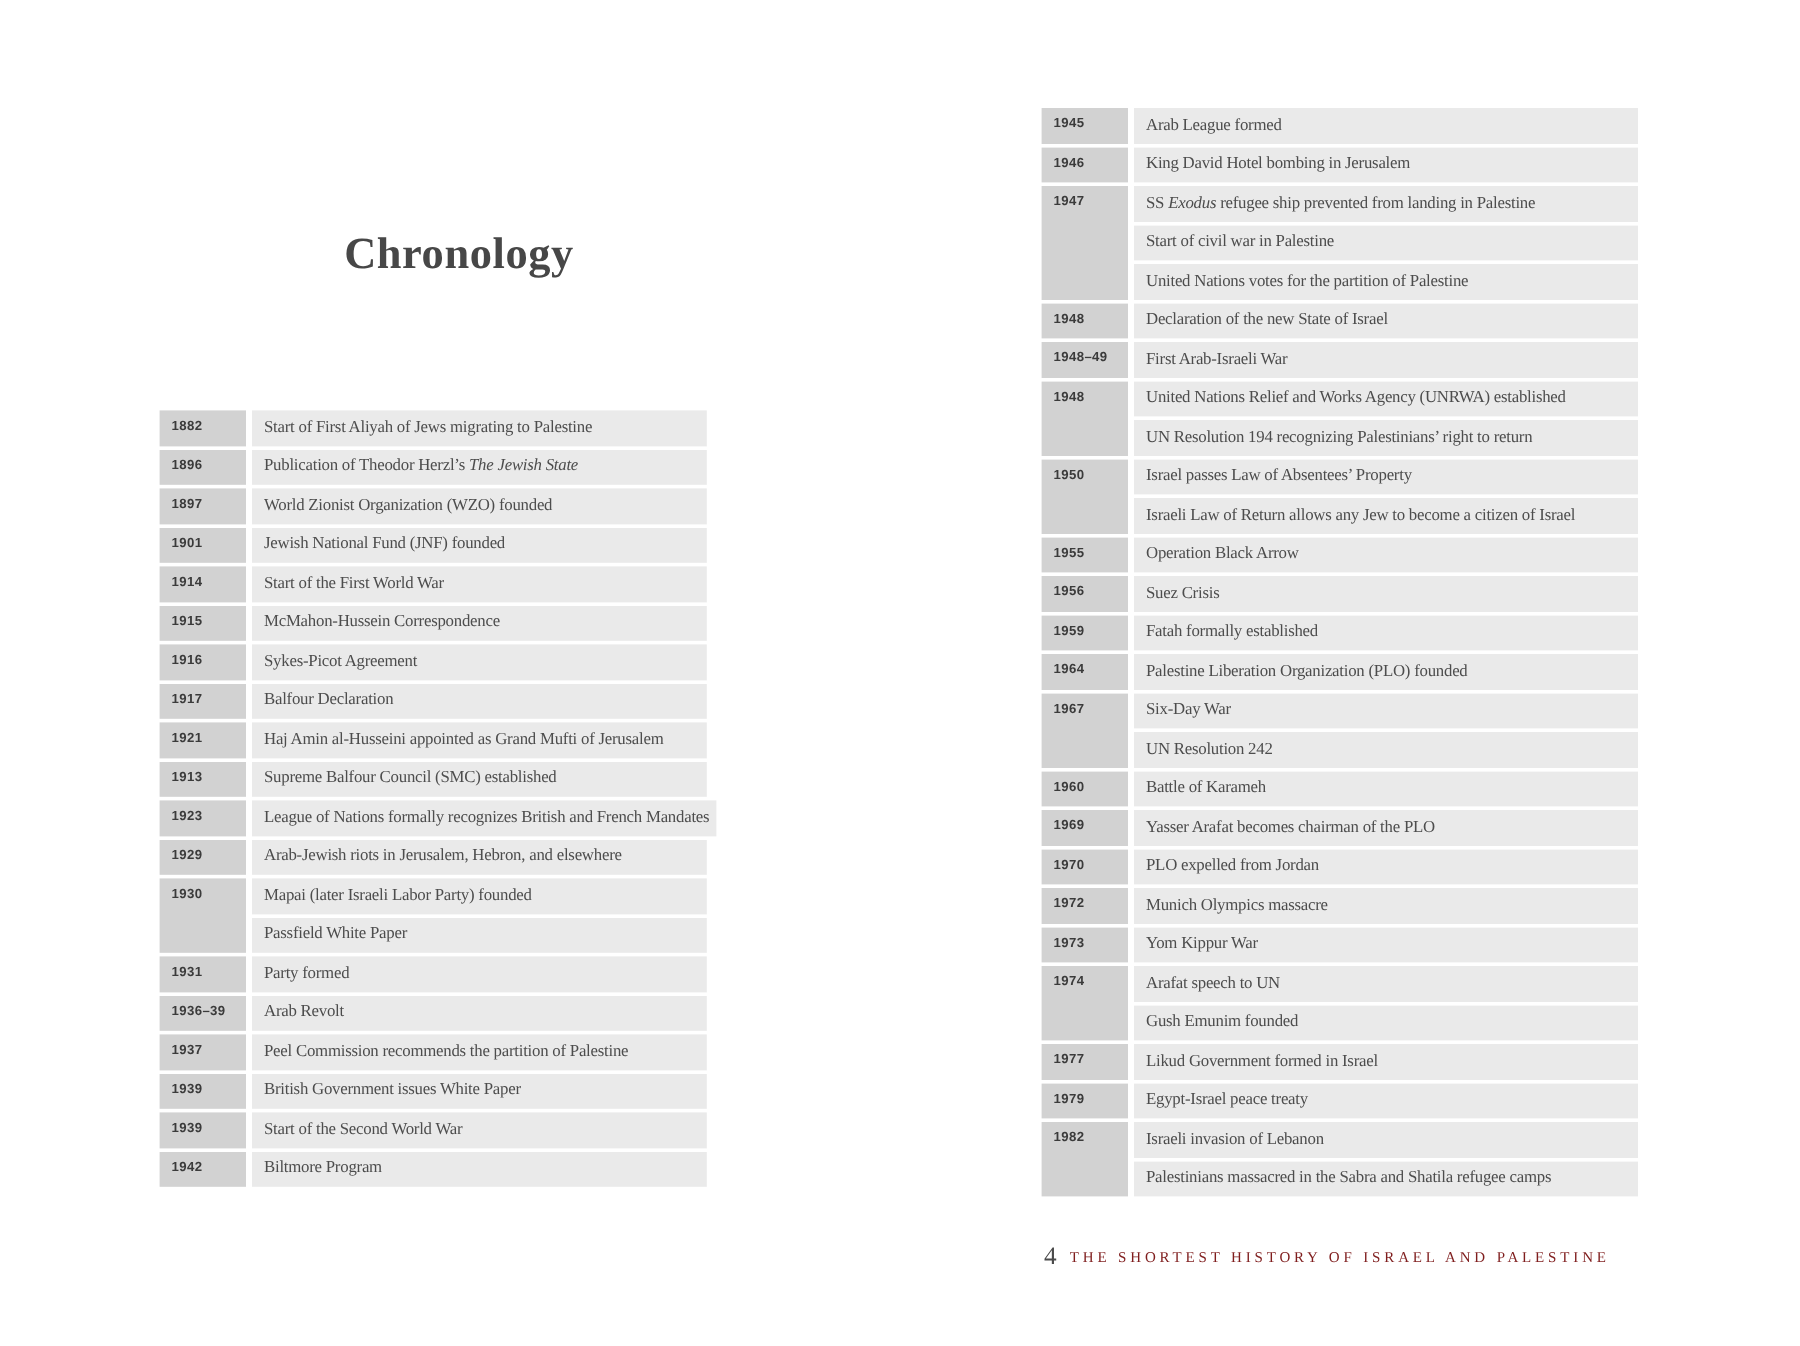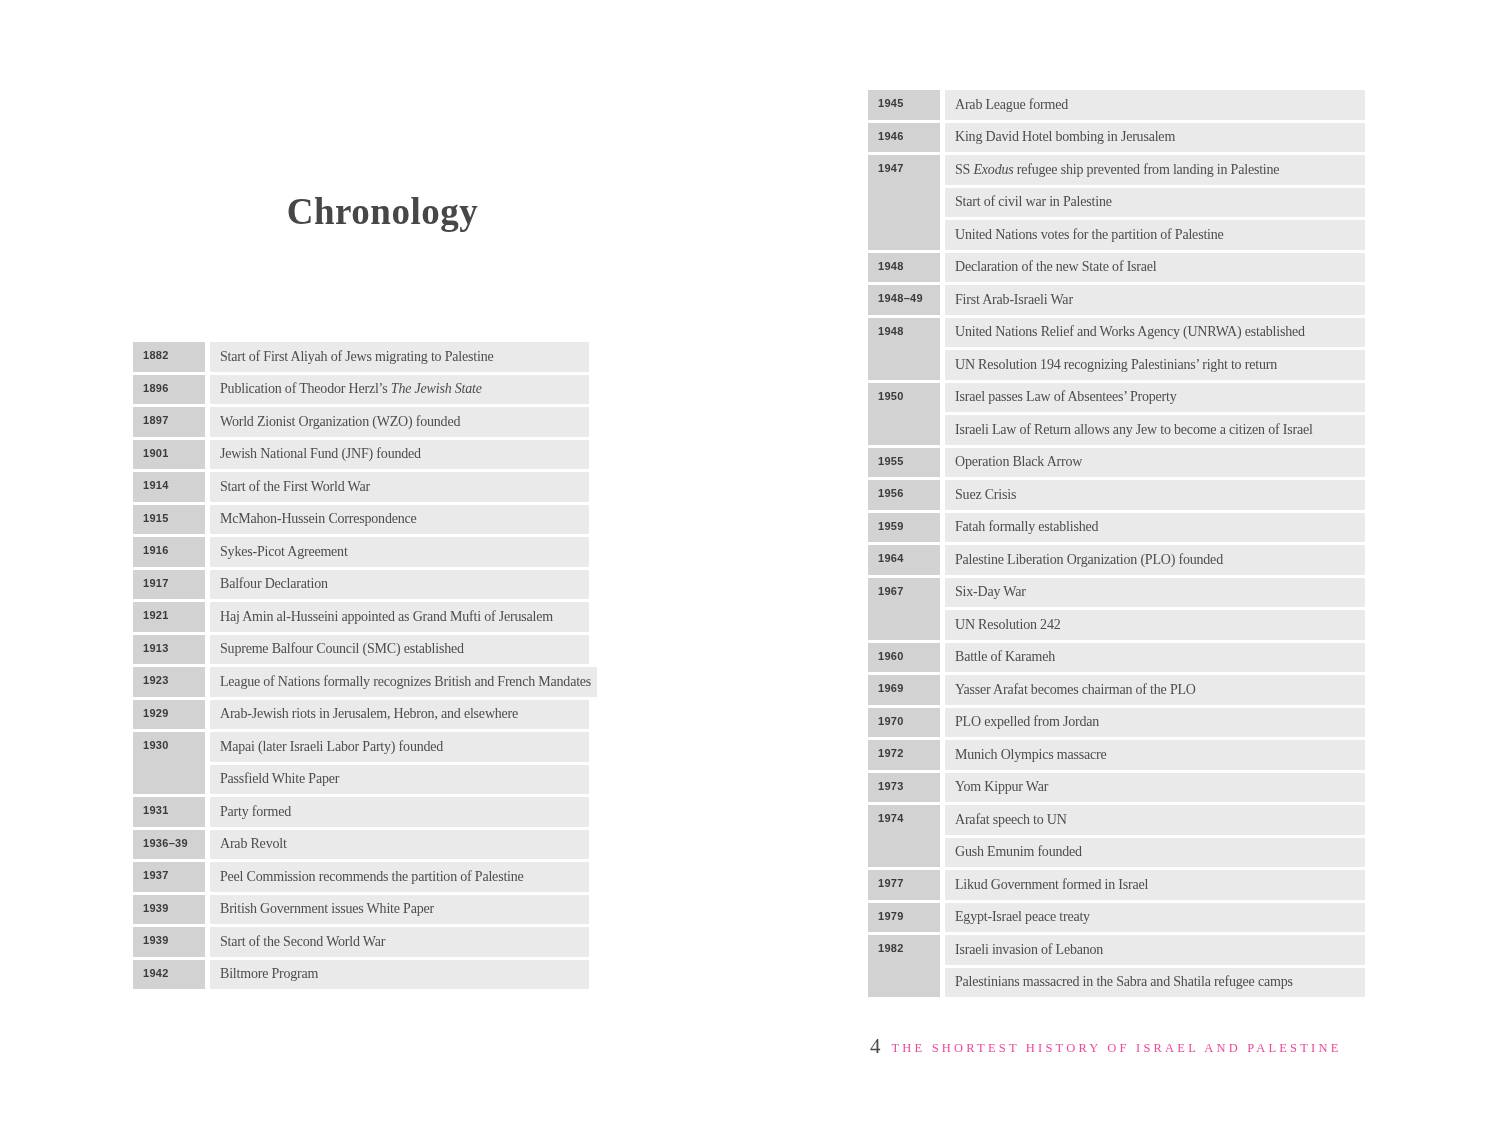--- a/index.html
+++ b/index.html
@@ -88,21 +88,21 @@
   }
   .running-title {
     position: absolute;
     left: 0;
     top: 7px;
     width: 100%;
     text-align: center;
     font-family: "Liberation Serif", serif;
     font-size: 12.5px;
     letter-spacing: 3.2px;
-    color: #ec4899;
+    color: #7f1d1d;
   }
 </style>
 </head>
 <body>
 
 <div class="page-title">Chronology</div>
 
 <div class="timeline" id="timeline-left">
     <div class="group">
       <div class="year-cell">1882</div>

